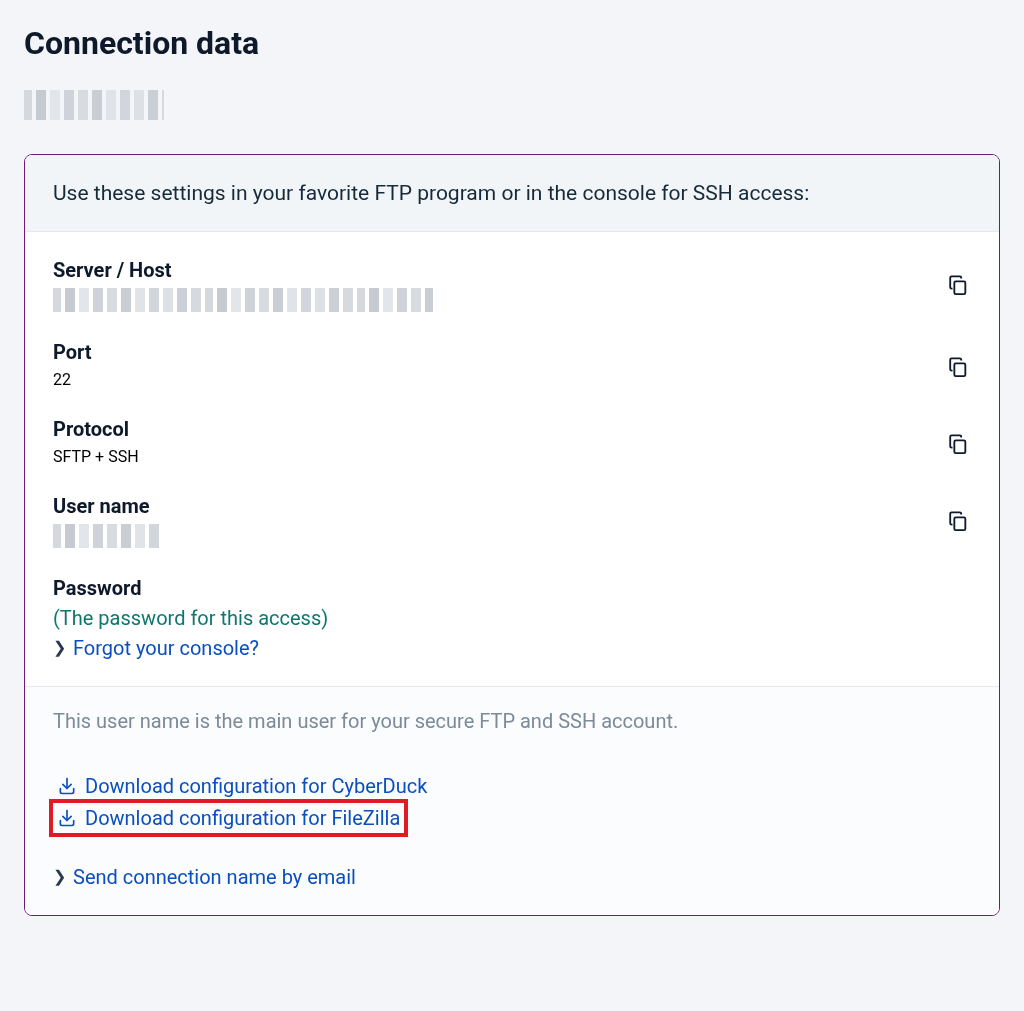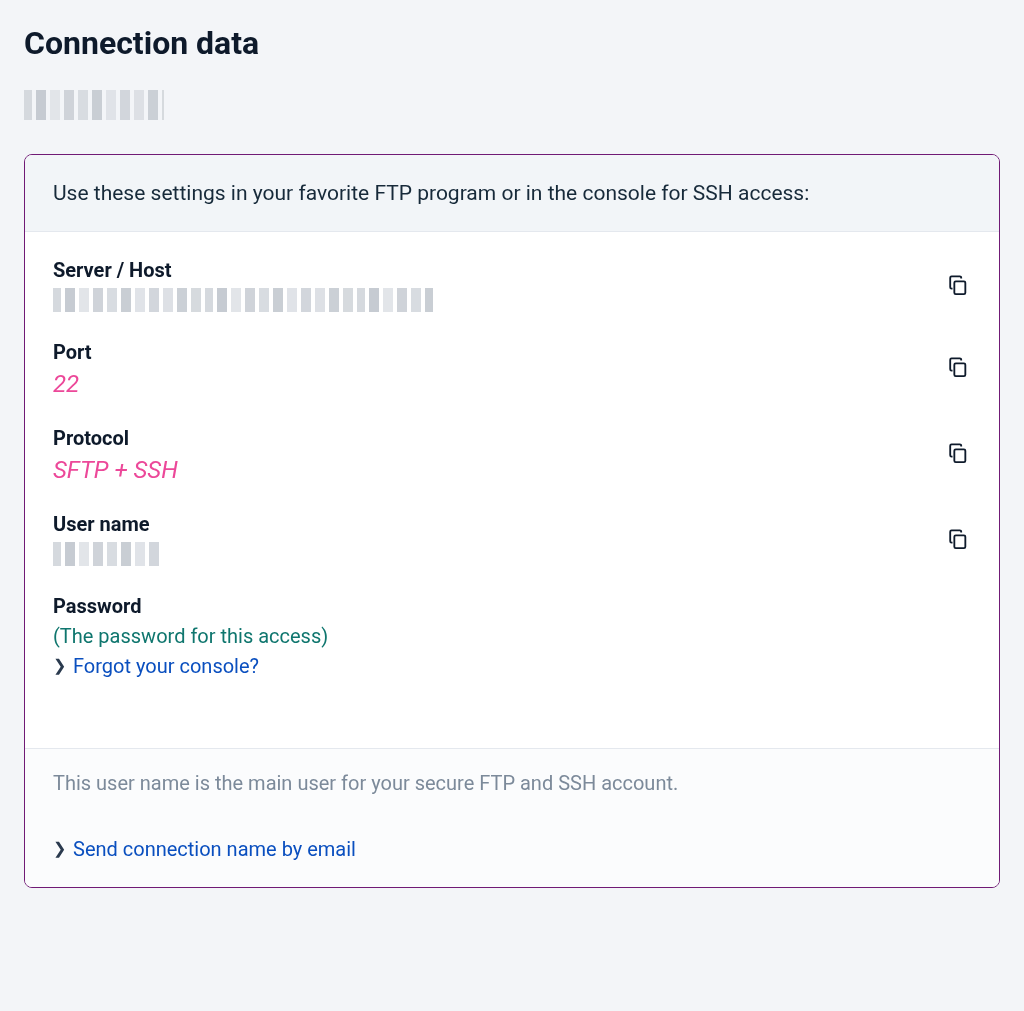--- a/index.html
+++ b/index.html
@@ -62,24 +62,23 @@
     padding: 8px 0 20px 0;
   }
   .field-left { flex: 1; }
   .field-label {
     font-size: 20px;
     font-weight: 700;
     color: #0e1a2b;
     margin-bottom: 6px;
   }
   .field-value {
-    font-size: 24px;
+    font-size: 16px;
     font-weight: 400;
-    color: #ec4899;
-    font-style: italic;
+    color: #000000;
   }
   .field-value-muted {
     font-size: 20px;
     font-weight: 400;
     color: #0f766e;
   }
   .copy-btn {
     flex: 0 0 auto;
     width: 24px;
     height: 24px;
@@ -110,21 +109,20 @@
     font-size: 16px;
     line-height: 1;
     display: inline-block;
     width: 12px;
   }
 
   .panel-foot {
     background: #fbfcfd;
     border-top: 1px solid #e4e8ee;
     padding: 22px 28px 26px 28px;
-    margin-top: 44px;
   }
   .foot-info {
     color: #7c8a9a;
     font-size: 20px;
     margin-bottom: 38px;
   }
   .dl-link {
     display: flex;
     align-items: center;
     gap: 8px;
@@ -231,20 +229,36 @@
           <a class="text-link">Forgot your console?</a>
         </div>
       </div>
     </div>
 
   </div>
 
   <div class="panel-foot">
     <div class="foot-info">This user name is the main user for your secure FTP and SSH account.</div>
 
+    <div class="dl-group">
+      <div class="dl-link">
+        <svg width="20" height="20">
+            <use href="#icon-download"></use>
+          </svg>
+        <span>Download configuration for CyberDuck</span>
+      </div>
+      <div class="highlight-box">
+        <div class="dl-link">
+          <svg width="20" height="20">
+              <use href="#icon-download"></use>
+            </svg>
+          <span>Download configuration for FileZilla</span>
+        </div>
+      </div>
+    </div>
 
     <div class="send-row">
       <span class="chev">❯</span>
       <a class="text-link">Send connection name by email</a>
     </div>
   </div>
 
 </div>
 
 </body></html>

